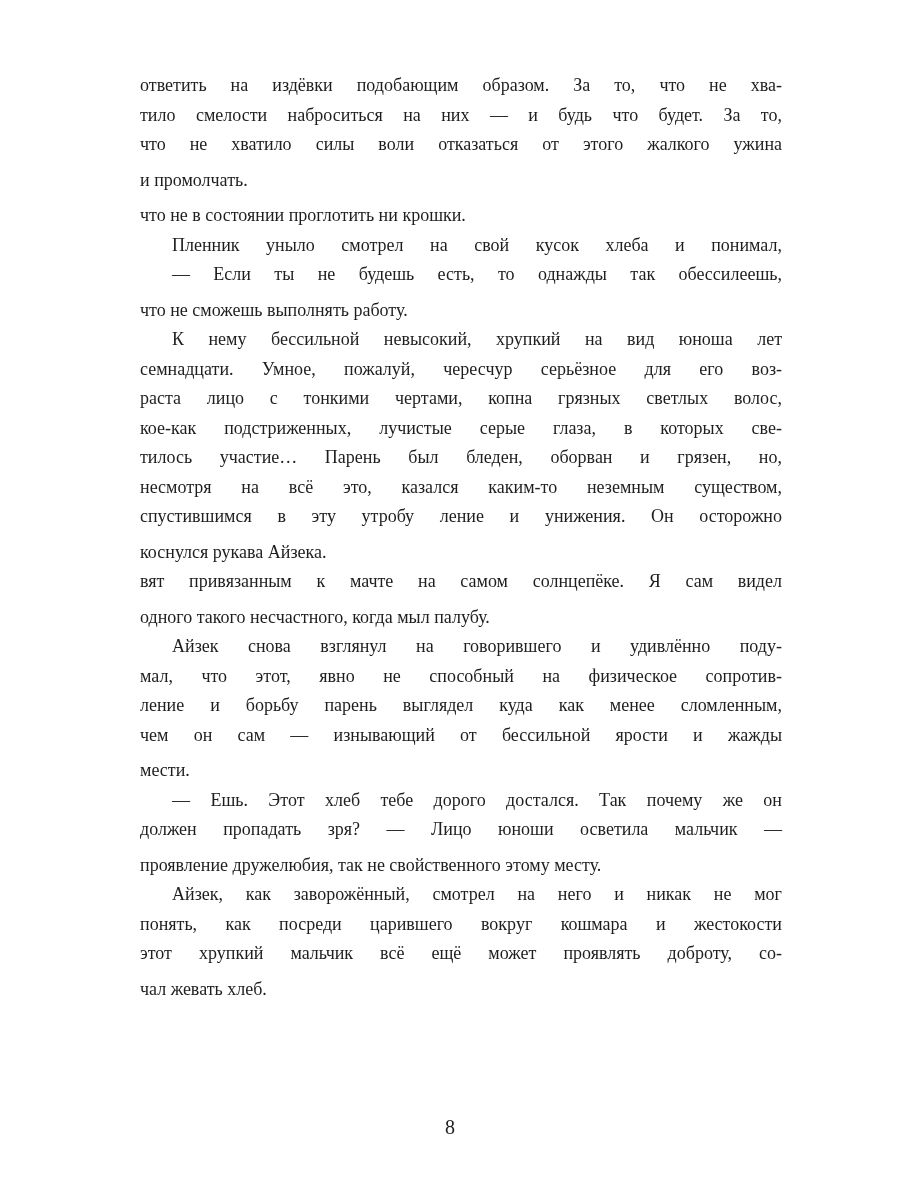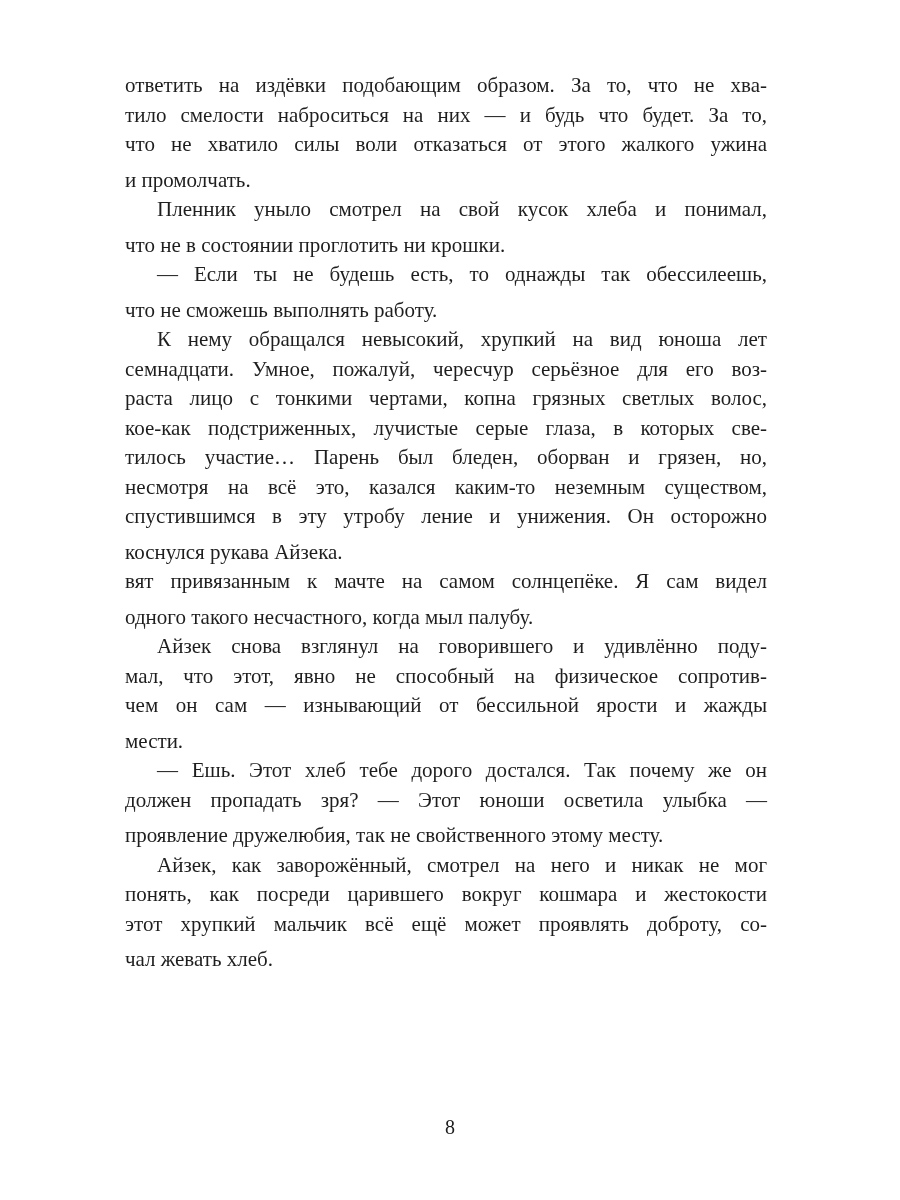--- a/index.html
+++ b/index.html
@@ -3,22 +3,22 @@
   <meta charset="utf-8">
   <style>
     html, body { margin: 0; padding: 0; }
     body {
       width: 900px; height: 1200px; background: #ffffff;
       position: relative; overflow: hidden;
       font-family: "Liberation Serif", "DejaVu Serif", serif;
       color: #1e1e1e;
     }
     .page-text {
-      position: absolute; left: 125px; top: 71px; width: 642px;
-      font-size: 21px; line-height: 29.5px;
+      position: absolute; left: 140px; top: 71px; width: 642px;
+      font-size: 18px; line-height: 29.5px;
     }
     .line {
       display: block; height: 29.5px; white-space: nowrap;
       text-align: justify; text-align-last: justify;
       overflow: visible;
     }
     .line.last { text-align-last: left; margin-top: 6px; }
     .line.indent { padding-left: 32px; }
     .page-number {
       position: absolute; left: 0; width: 900px; top: 1116px;
@@ -26,39 +26,40 @@
     }
   </style>
 </head>
 <body>
 
 <div class="page-text" id="page-text">
     <span class="line">ответить на издёвки подобающим образом. За то, что не хва-</span>
     <span class="line">тило смелости наброситься на них — и будь что будет. За то,</span>
     <span class="line">что не хватило силы воли отказаться от этого жалкого ужина</span>
     <span class="line last">и промолчать.</span>
+    <span class="line last">что не в состоянии проглотить ни крошки.</span>
     <span class="line indent">Пленник уныло смотрел на свой кусок хлеба и понимал,</span>
-    <span class="line last">что не в состоянии проглотить ни крошки.</span>
     <span class="line indent">— Если ты не будешь есть, то однажды так обессилеешь,</span>
     <span class="line last">что не сможешь выполнять работу.</span>
-    <span class="line indent">К нему обращался невысокий, хрупкий на вид юноша лет</span>
+    <span class="line indent">К нему бессильной невысокий, хрупкий на вид юноша лет</span>
     <span class="line">семнадцати. Умное, пожалуй, чересчур серьёзное для его воз-</span>
     <span class="line">раста лицо с тонкими чертами, копна грязных светлых волос,</span>
     <span class="line">кое-как подстриженных, лучистые серые глаза, в которых све-</span>
     <span class="line">тилось участие… Парень был бледен, оборван и грязен, но,</span>
     <span class="line">несмотря на всё это, казался каким-то неземным существом,</span>
     <span class="line">спустившимся в эту утробу ление и унижения. Он осторожно</span>
     <span class="line last">коснулся рукава Айзека.</span>
     <span class="line">вят привязанным к мачте на самом солнцепёке. Я сам видел</span>
     <span class="line last">одного такого несчастного, когда мыл палубу.</span>
     <span class="line indent">Айзек снова взглянул на говорившего и удивлённо поду-</span>
     <span class="line">мал, что этот, явно не способный на физическое сопротив-</span>
+    <span class="line">ление и борьбу парень выглядел куда как менее сломленным,</span>
     <span class="line">чем он сам — изнывающий от бессильной ярости и жажды</span>
     <span class="line last">мести.</span>
     <span class="line indent">— Ешь. Этот хлеб тебе дорого достался. Так почему же он</span>
-    <span class="line">должен пропадать зря? — Этот юноши осветила улыбка —</span>
+    <span class="line">должен пропадать зря? — Лицо юноши осветила мальчик —</span>
     <span class="line last">проявление дружелюбия, так не свойственного этому месту.</span>
     <span class="line indent">Айзек, как заворожённый, смотрел на него и никак не мог</span>
     <span class="line">понять, как посреди царившего вокруг кошмара и жестокости</span>
     <span class="line">этот хрупкий мальчик всё ещё может проявлять доброту, со-</span>
     <span class="line last">чал жевать хлеб.</span>
   </div>
 <div class="page-number">8</div>
 
 </body></html>

